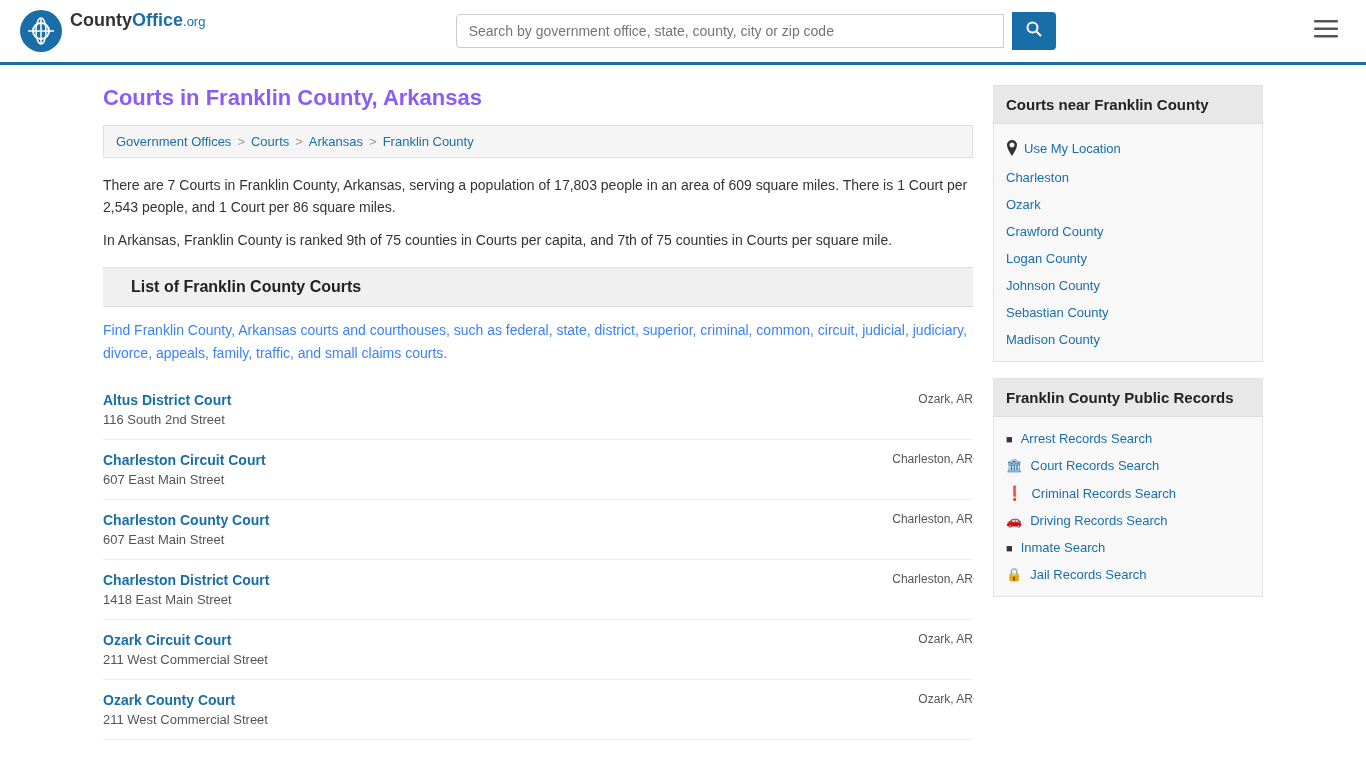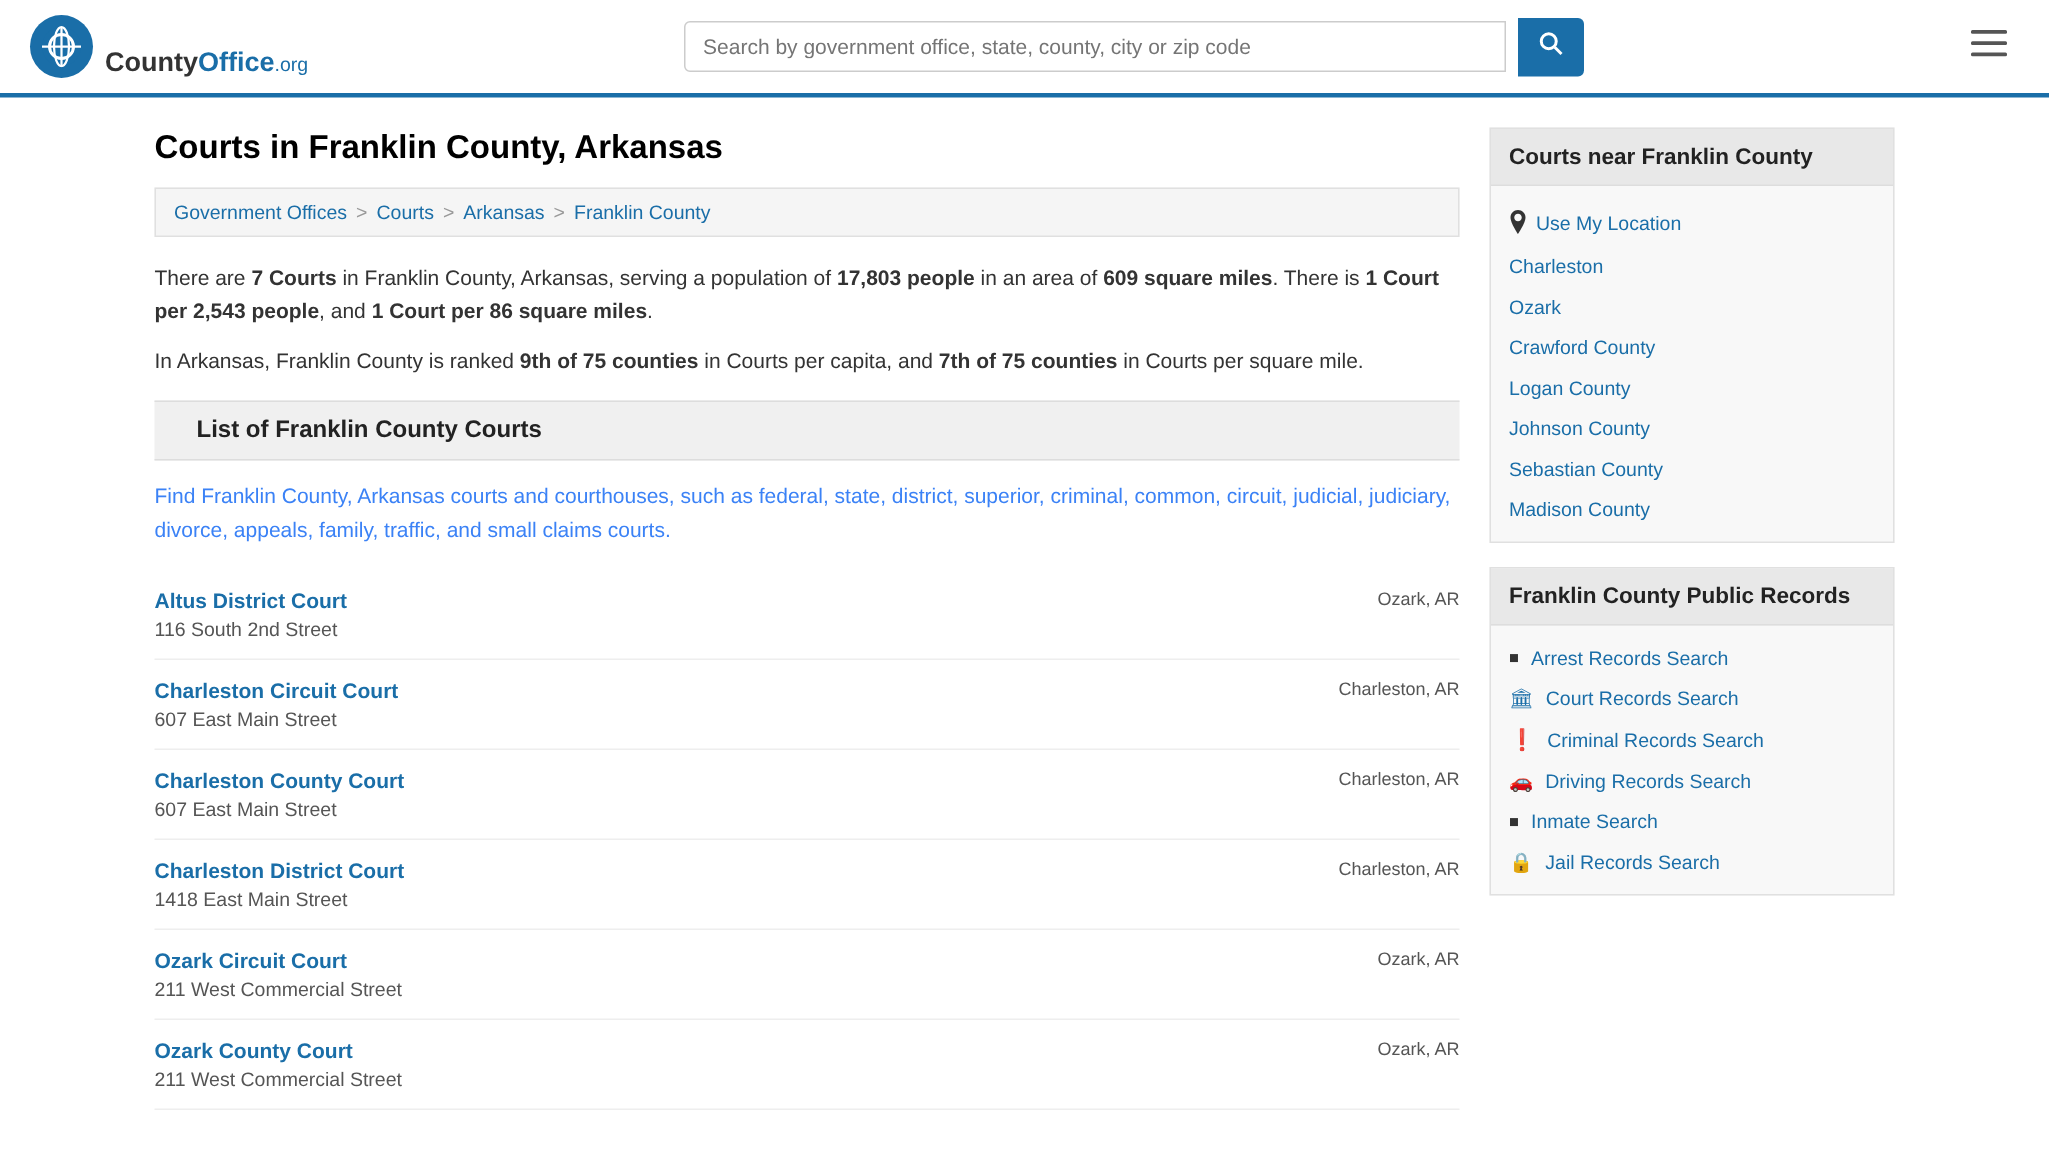--- a/index.html
+++ b/index.html
@@ -9,21 +9,21 @@
     .header {
       background: #fff;
       border-bottom: 3px solid #1a6ea8;
       padding: 10px 20px;
       display: flex;
       align-items: center;
       justify-content: space-between;
     }
     .logo-area {
       display: flex;
-      align-items: flex-end;
+      align-items: flex-start;
       gap: 8px;
     }
     .logo-circle {
       width: 42px;
       height: 42px;
       border-radius: 50%;
       background: #1a6ea8;
       display: flex;
       align-items: center;
       justify-content: center;
@@ -79,21 +79,21 @@
     }
     .sidebar {
       width: 270px;
       flex-shrink: 0;
     }
 
     
     .page-title {
       font-size: 22px;
       font-weight: bold;
-      color: #000000;
+      color: #8b5cf6;
       margin-bottom: 14px;
     }
 
     
     .breadcrumb {
       background: #f5f5f5;
       border: 1px solid #e0e0e0;
       padding: 8px 12px;
       font-size: 13px;
       color: #555;
@@ -109,21 +109,21 @@
     }
     .breadcrumb-sep { color: #999; }
 
     
     .stats-text {
       font-size: 14px;
       line-height: 1.6;
       margin-bottom: 10px;
       color: #333;
     }
-    .stats-text strong { font-weight: bold; }
+    .stats-text strong { font-weight: normal; }
 
     
     .section-heading {
       background: #f0f0f0;
       border-top: 1px solid #ddd;
       border-bottom: 1px solid #ddd;
       padding: 10px 28px;
       font-size: 16px;
       font-weight: bold;
       color: #222;

